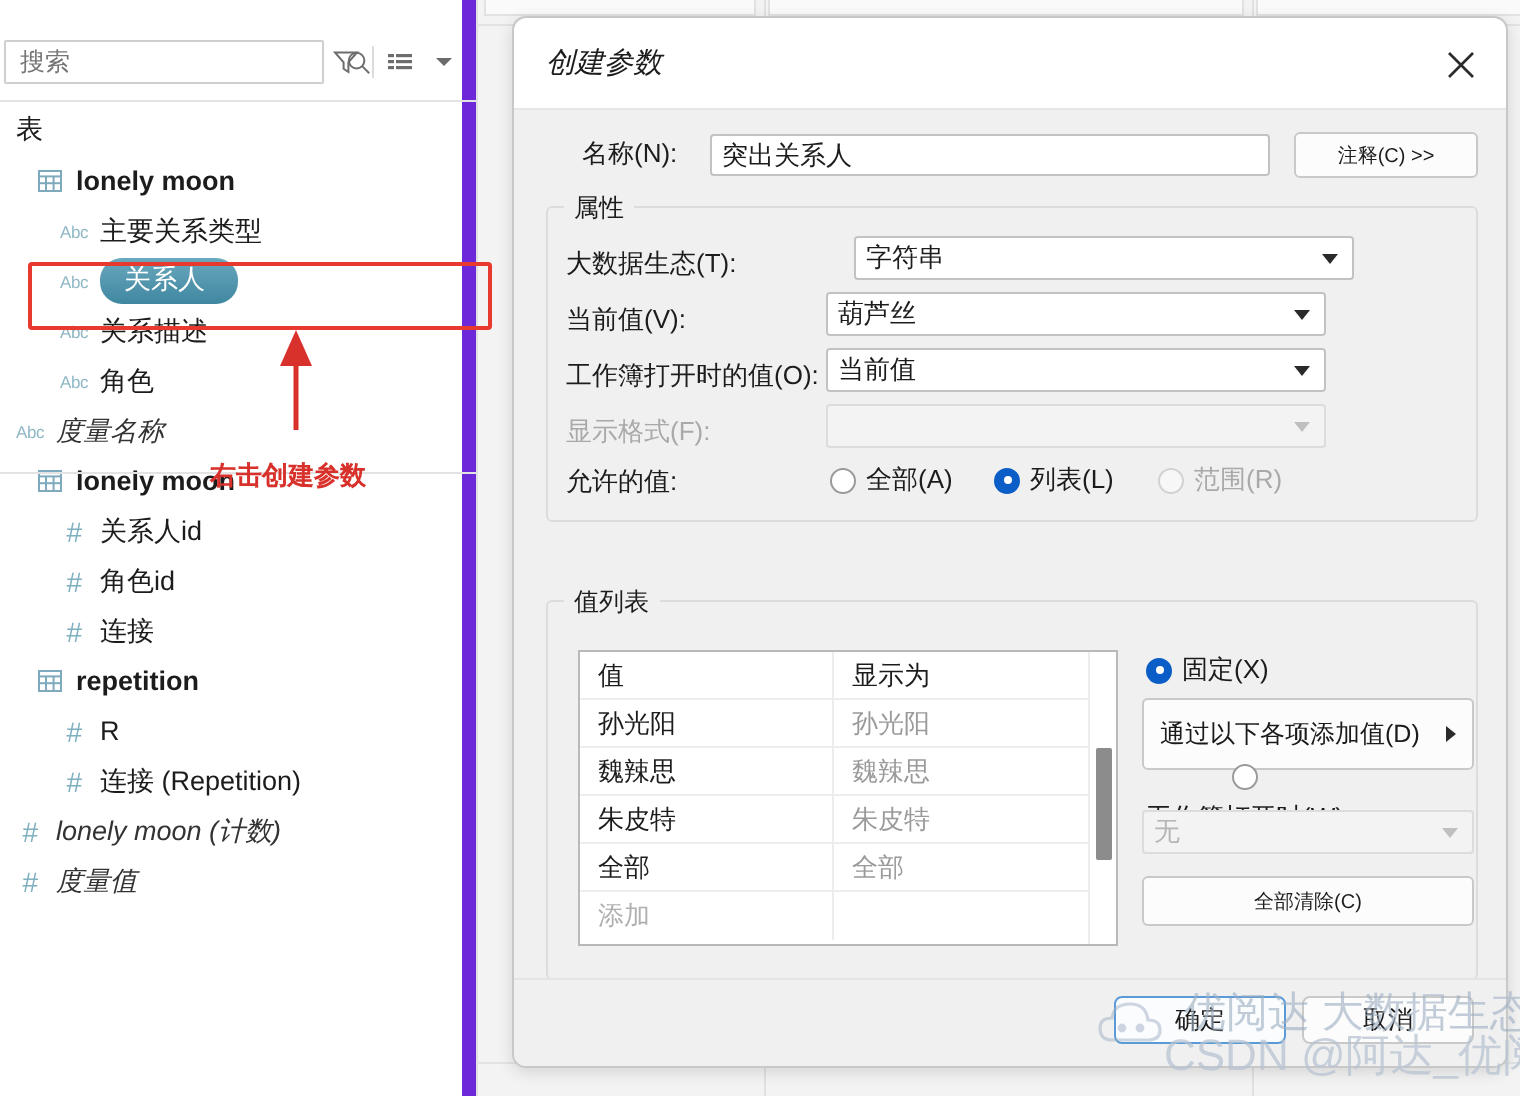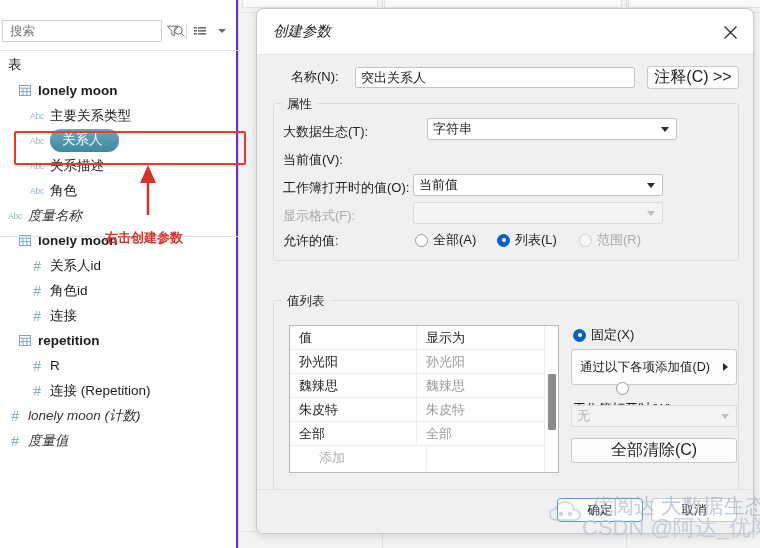--- a/index.html
+++ b/index.html
@@ -9,21 +9,21 @@
     font-family:"Liberation Sans","DejaVu Sans",sans-serif;
     font-size:12px;color:#1a1a1a;
     position:relative;
   }
   #root{position:absolute;inset:0;}
 
   
   .pane{
     position:absolute;left:0;top:0;width:238px;height:548px;
     background:#ffffff;
-    border-right:2px solid #6d28d9;
+    border-right:7px solid #6d28d9;
     box-sizing:border-box;
   }
   .search-row{
     position:absolute;left:0;top:18px;width:238px;height:26px;
     display:flex;align-items:center;
   }
   .search-box{
     margin-left:2px;width:160px;height:22px;
     border:1px solid #cfcfcf;background:#fff;border-radius:1px;
     display:flex;align-items:center;box-sizing:border-box;
@@ -112,21 +112,21 @@
   .lab{font-size:13px;color:#1c1c1c;white-space:nowrap;}
   .lab.dim{color:#a9a9a9;}
   .inp{
     height:21px;border:1px solid #c2c2c2;background:#fff;border-radius:2px;
     box-sizing:border-box;display:flex;align-items:center;padding:0 5px;
     font-size:13px;color:#1c1c1c;
   }
   .btn{
     height:23px;border:1px solid #c9c9c9;background:#fcfcfc;border-radius:3px;
     box-sizing:border-box;display:flex;align-items:center;justify-content:center;
-    font-size:16px;color:#1c1c1c;cursor:default;
+    font-size:10px;color:#1c1c1c;cursor:default;
   }
 
   .group{
     position:absolute;border:1px solid #dcdcdc;border-radius:3px;box-sizing:border-box;
     background:transparent;
   }
   .group-lab{
     position:absolute;background:#f0f0f0;padding:0 5px;font-size:12.5px;color:#1c1c1c;
   }
 
@@ -158,21 +158,21 @@
   
   .vt{
     position:absolute;border:1px solid #b9b9b9;background:#fff;box-sizing:border-box;
     overflow:hidden;
   }
   .vt-inner{position:absolute;left:0;top:0;right:14px;bottom:0;}
   .vrow{
     height:24px;display:flex;align-items:center;border-bottom:1px solid #ededed;
     box-sizing:border-box;
   }
-  .vrow:last-child{border-bottom:0;padding-left:20px;}
+  .vrow:last-child{border-bottom:0;}
   .vc1{width:50%;padding-left:9px;box-sizing:border-box;font-size:13px;color:#1c1c1c;border-right:1px solid #ededed;height:100%;display:flex;align-items:center;}
   .vc2{width:50%;padding-left:9px;box-sizing:border-box;font-size:13px;color:#9a9a9a;height:100%;display:flex;align-items:center;}
   .vhead .vc1,.vhead .vc2{color:#1c1c1c;}
   .vadd .vc1{color:#b0b0b0;}
   .vsb{
     position:absolute;right:0;top:0;width:14px;bottom:0;background:#fff;border-left:1px solid #ededed;
     box-sizing:border-box;
   }
   .vsb-thumb{
     position:absolute;left:3px;width:8px;background:#8c8c8c;border-radius:1px;
@@ -402,20 +402,24 @@
       <div class="group" style="left:16px;top:48px;width:466px;height:158px;"></div>
       <div class="group-lab" style="left:25px;top:41px;">属性</div>
 
       <div class="lab" style="position:absolute;left:26px;top:68px;">大数据生态(T):</div>
       <div class="sel" style="position:absolute;left:170px;top:63px;width:250px;">
         <span>字符串</span>
         <span class="arw"></span>
       </div>
 
       <div class="lab" style="position:absolute;left:26px;top:96px;">当前值(V):</div>
+      <div class="sel" style="position:absolute;left:156px;top:91px;width:250px;">
+        <span>葫芦丝</span>
+        <span class="arw"></span>
+      </div>
 
       <div class="lab" style="position:absolute;left:26px;top:124px;">工作簿打开时的值(O):</div>
       <div class="sel" style="position:absolute;left:156px;top:119px;width:250px;">
         <span>当前值</span>
         <span class="arw"></span>
       </div>
 
       <div class="lab dim" style="position:absolute;left:26px;top:152px;">显示格式(F):</div>
       <div class="sel dis" style="position:absolute;left:156px;top:147px;width:250px;">
         <span></span>

